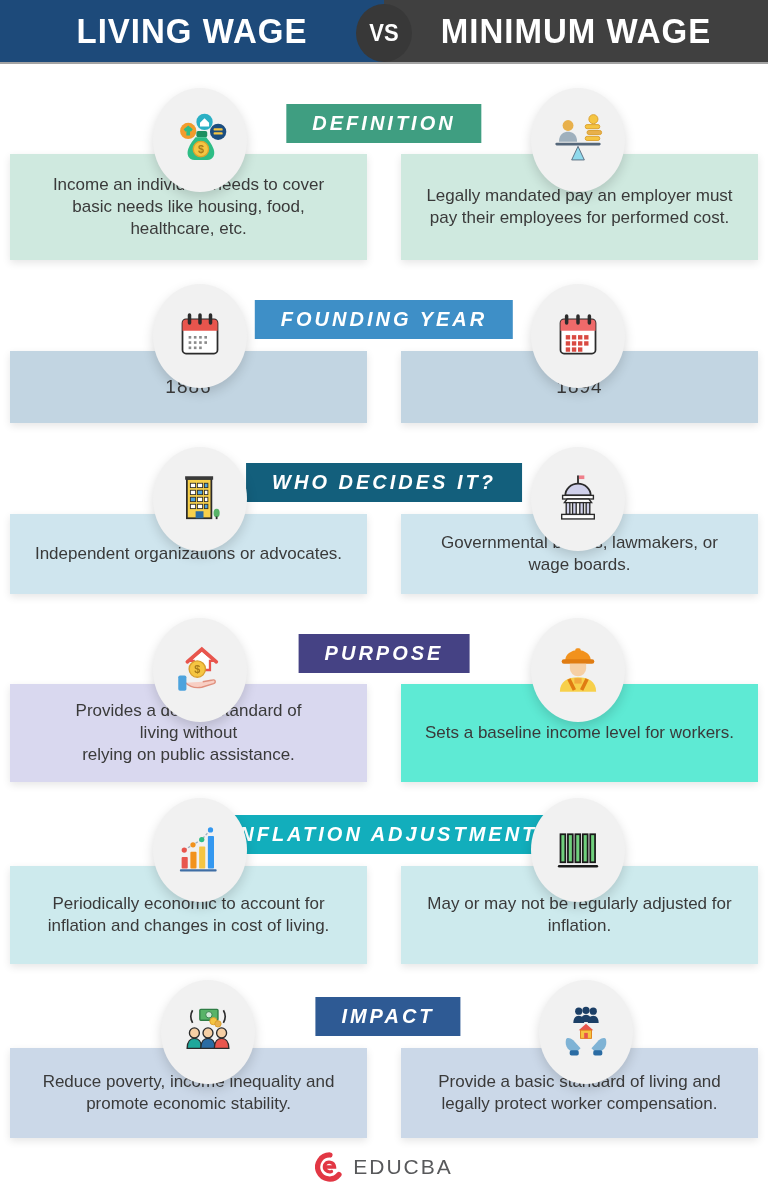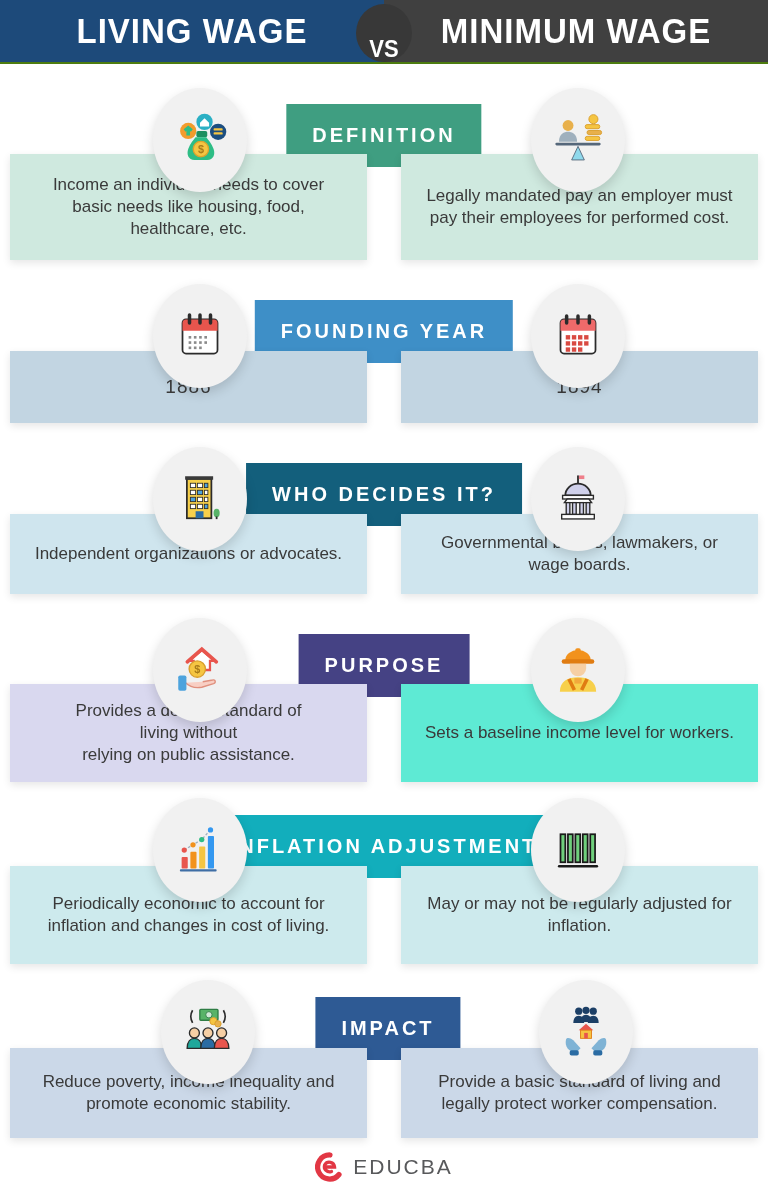--- a/index.html
+++ b/index.html
@@ -1,39 +1,39 @@
 <!DOCTYPE html>
 <html><head>
 <meta charset="utf-8">
 <style>
   html,body { margin:0; padding:0; background:#ffffff; }
   .page {
     width:768px; height:1193px; position:relative; overflow:hidden;
     background:#ffffff; font-family:"Liberation Sans", sans-serif;
   }
   
-  .header { display:flex; height:62px; position:relative; border-bottom:2px solid #4d7c0f; }
+  .header { display:flex; height:62px; position:relative; border-bottom:2px solid #a3a3a3; }
   .header-half { flex:1; display:flex; align-items:center; justify-content:center; }
   .header-title {
     color:#fff; font-weight:bold; font-size:33px; letter-spacing:1px;
     transform:scaleY(1.08); white-space:nowrap;
   }
   .vs-circle {
     position:absolute; left:50%; top:53%; transform:translate(-50%,-50%);
     width:56px; height:58px; border-radius:50%; background:#383838;
     display:flex; align-items:center; justify-content:center; z-index:3;
   }
   .vs-label { color:#fff; font-weight:bold; font-size:22px; transform:scaleY(1.1); }
   
   .section { position:relative; }
   .banner-area { position:relative; }
   .banner {
     position:absolute; left:50%; transform:translateX(-50%);
     color:#fff; font-weight:bold; font-size:20px; letter-spacing:3px;
-    padding:20px 26px; white-space:nowrap; z-index:1; transform-origin:center;
+    padding:8px 26px; white-space:nowrap; z-index:1; transform-origin:center;font-style:italic;
   }
   .banner-inner { display:inline-block; transform:scaleY(1.05); }
   .b-top40 { top:40px; } .b-top33 { top:33px; }
   .icon-circle {
     position:absolute; width:94px; height:104px; border-radius:50%;
     background:#f1f1f1; box-shadow:0 5px 12px rgba(0,0,0,0.15);
     display:flex; align-items:center; justify-content:center; z-index:2;
   }
   .icon-left  { left:153px; }
   .icon-right { left:531px; }
@@ -65,21 +65,21 @@
 
 <div class="page">
 
   <div class="header">
     <div class="header-half" style="background-color: rgb(29, 74, 122);">
       <span class="header-title">LIVING WAGE</span>
     </div>
     <div class="header-half" style="background-color: #404040;">
       <span class="header-title">MINIMUM WAGE</span>
     </div>
-    <div class="vs-circle" style="background-color: rgb(56, 56, 56); align-items: flex-end;">
+    <div class="vs-circle" style="background-color: rgb(56, 56, 56);">
       <span class="vs-label">VS</span>
     </div>
   </div>
 
   <div class="section">
     <div class="banner-area a-def">
       <div class="icon-circle icon-left i-top24">
         <svg width="58" height="58" viewBox="0 0 64 64">
           <circle cx="19" cy="22" r="9" fill="#f39c2c"></circle>
           <path d="M14 20 l5-4 5 4-2 3-1-1v5h-4v-5l-1 1z" fill="#2ebd85"></path>

